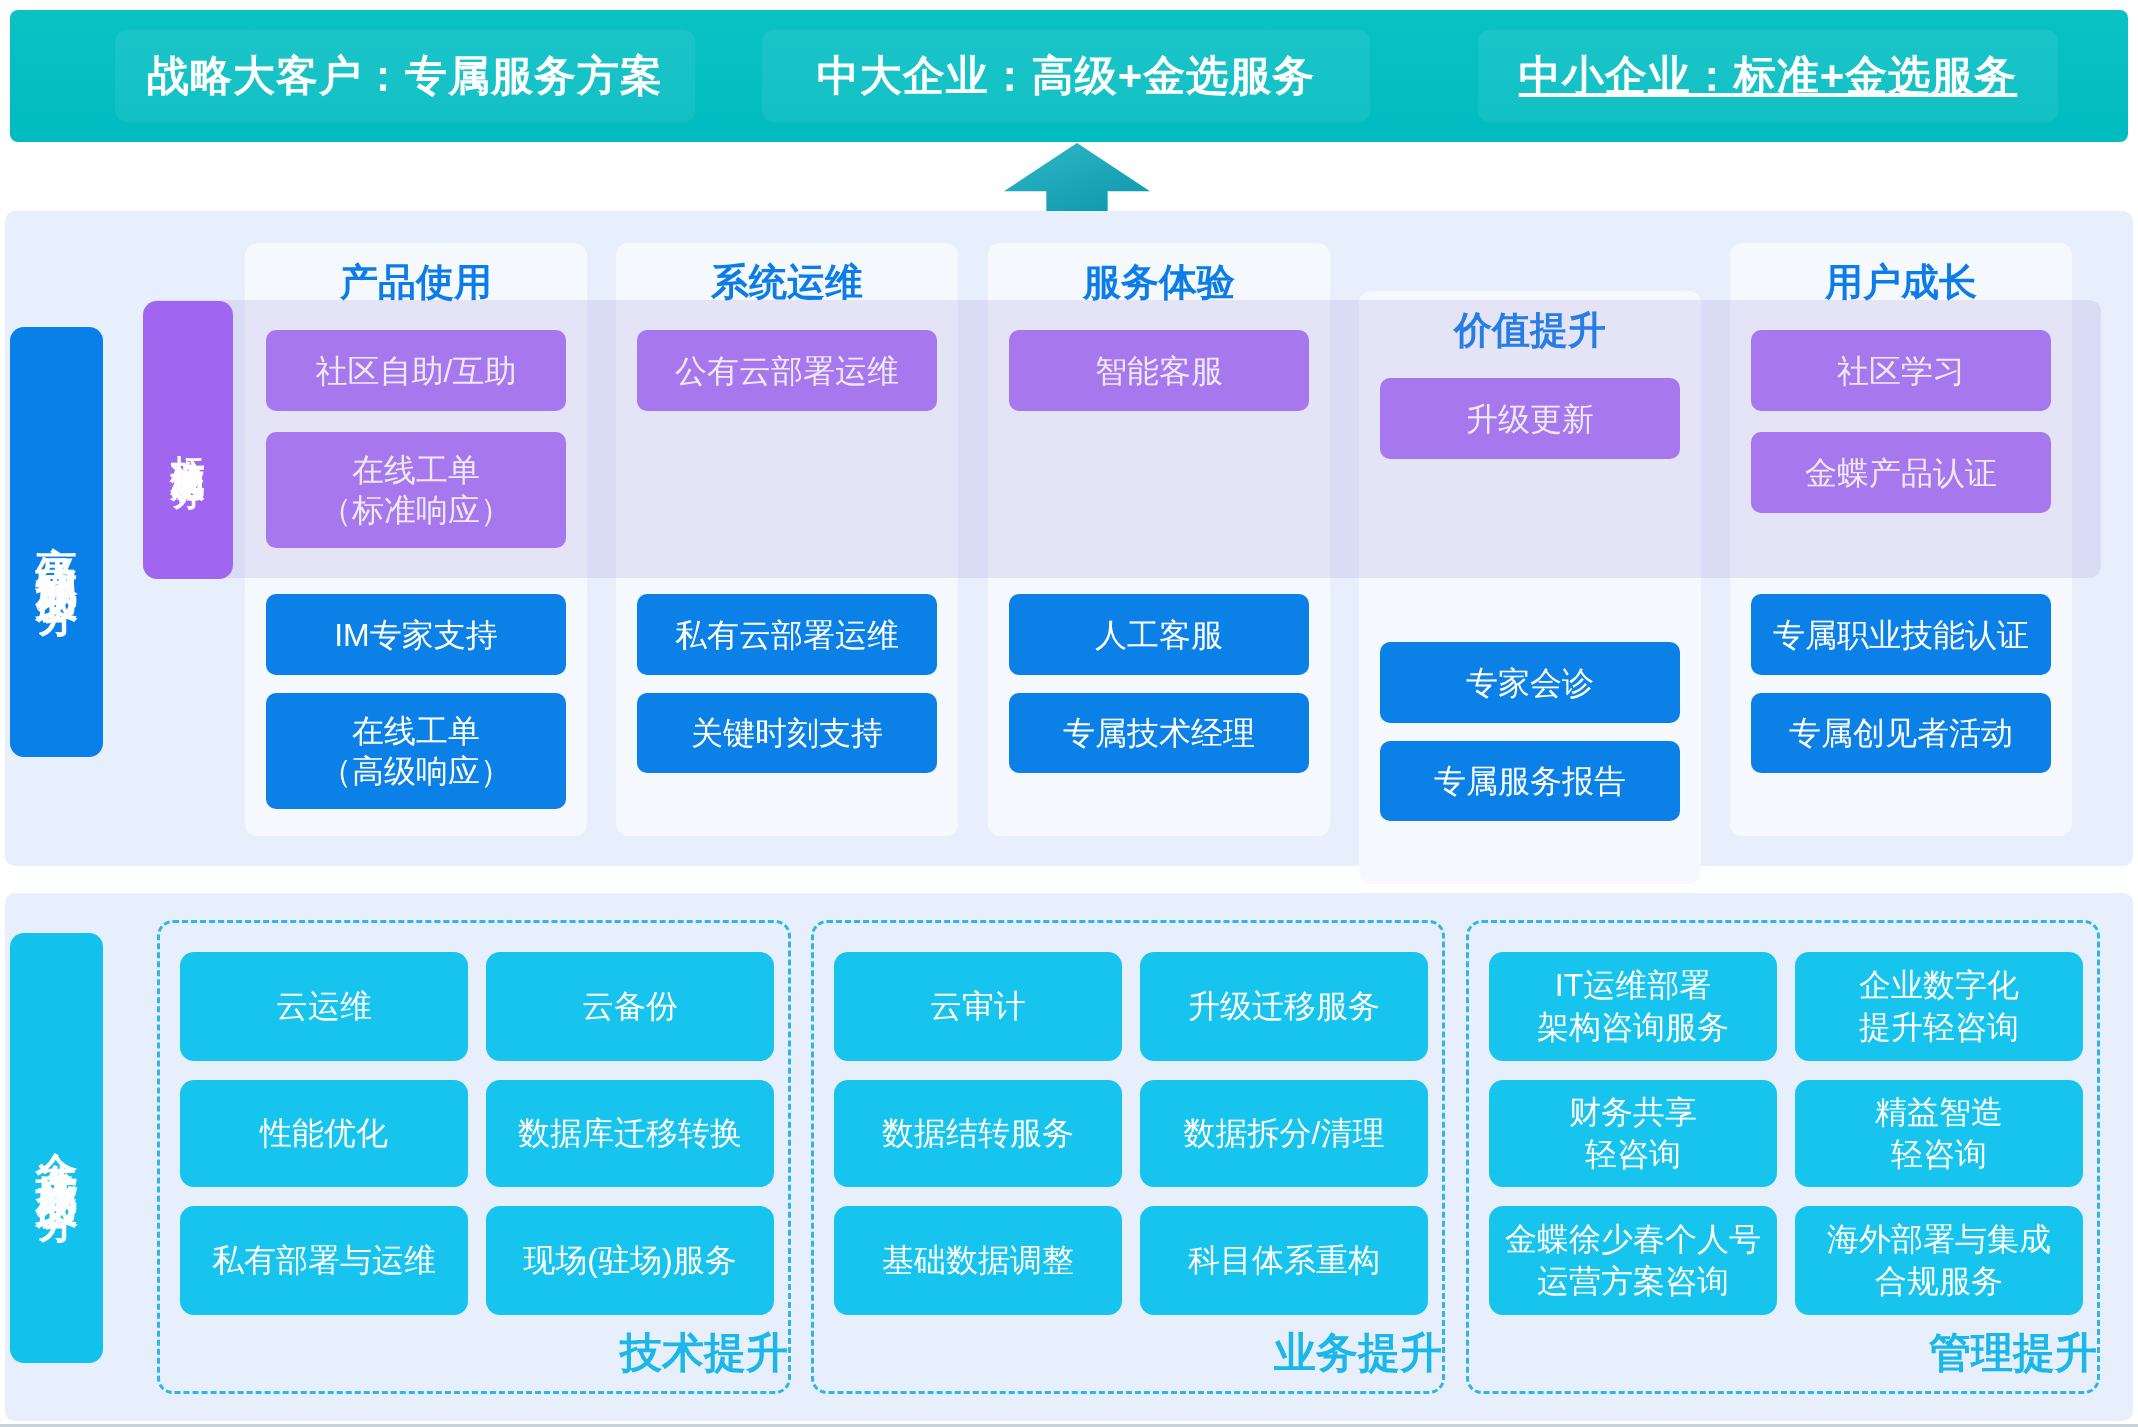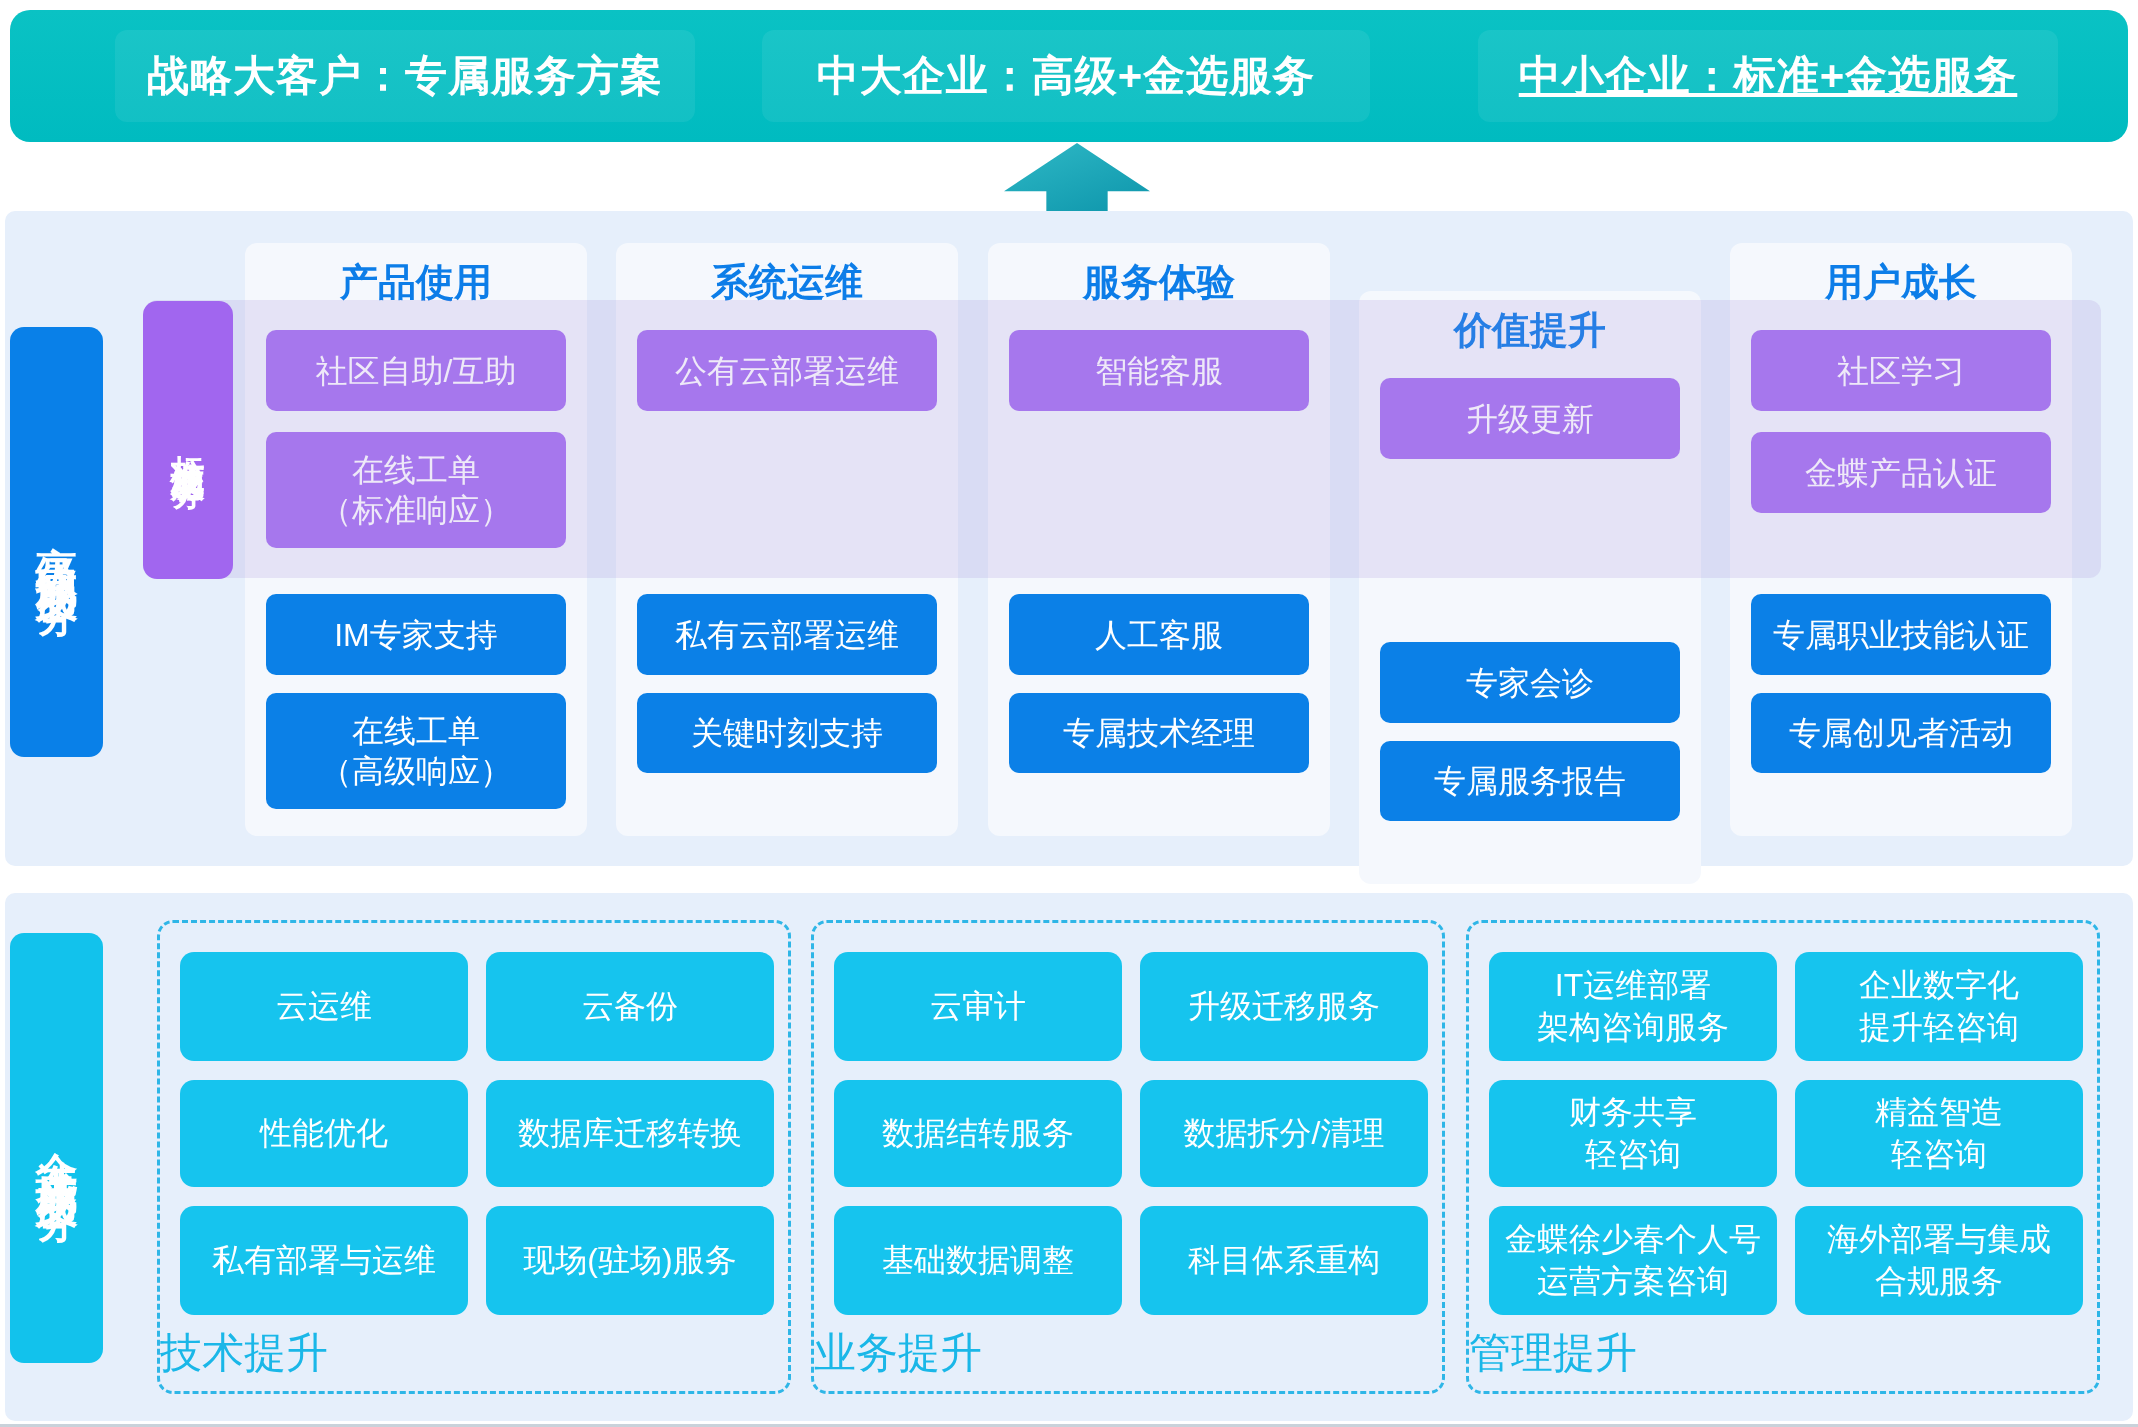--- a/index.html
+++ b/index.html
@@ -1,20 +1,20 @@
 <!DOCTYPE html>
 <html><head>
 <meta charset="utf-8">
 <style>
   html,body{margin:0;padding:0;background:#ffffff;}
   body{font-family:"Liberation Sans","DejaVu Sans",sans-serif;}
   .stage{position:relative;width:2138px;height:1427px;background:#ffffff;overflow:hidden;}
 
   
-  .banner{position:absolute;left:10px;top:10px;width:2118px;height:132px;border-radius:20px;
+  .banner{position:absolute;left:10px;top:10px;width:2118px;height:132px;border-radius:8px;
     background:linear-gradient(180deg,#0ac2c4 0%,#00bbc0 100%);}
   .banner-chip{position:absolute;top:20px;height:92px;border-radius:12px;
     background:rgba(255,255,255,0.07);display:flex;align-items:center;justify-content:center;
     color:#ffffff;font-size:42px;font-weight:bold;letter-spacing:1px;}
   .chip1{left:105px;width:580px;}
   .chip2{left:752px;width:608px;}
   .chip3{left:1468px;width:580px;text-decoration:underline;}
 
   
   .up-arrow{position:absolute;left:1004px;top:143px;width:146px;height:69px;
@@ -61,22 +61,22 @@
   .a2.tall{height:116px;}
 
   
   .group{position:absolute;top:27px;width:634px;height:474px;border:3px dashed #2fb6e7;border-radius:16px;box-sizing:border-box;}
   .g1{left:152px;} .g2{left:806px;} .g3{left:1461px;}
   .fbox{position:absolute;width:288px;border-radius:14px;background:#16c4ee;
     display:flex;align-items:center;justify-content:center;text-align:center;
     color:#ffffff;font-size:32px;line-height:1.3;white-space:pre-line;}
   .fcA{left:20px;} .fcB{left:326px;}
   .fr1{top:29px;height:109px;} .fr2{top:157px;height:107px;} .fr3{top:283px;height:109px;}
-  .group-label{position:absolute;left:0;top:402px;width:100%;text-align:left;
-    color:#1ab7e8;font-size:42px;font-weight:normal;}
+  .group-label{position:absolute;left:0;top:402px;width:100%;text-align:right;
+    color:#1ab7e8;font-size:42px;font-weight:bold;}
 
   .bottom-edge{position:absolute;left:0;top:1424px;width:2138px;height:3px;background:#c9d2da;}
 </style>
 </head>
 <body>
 
 <div class="stage">
 
   <div class="banner">
     <div class="banner-chip chip1">

